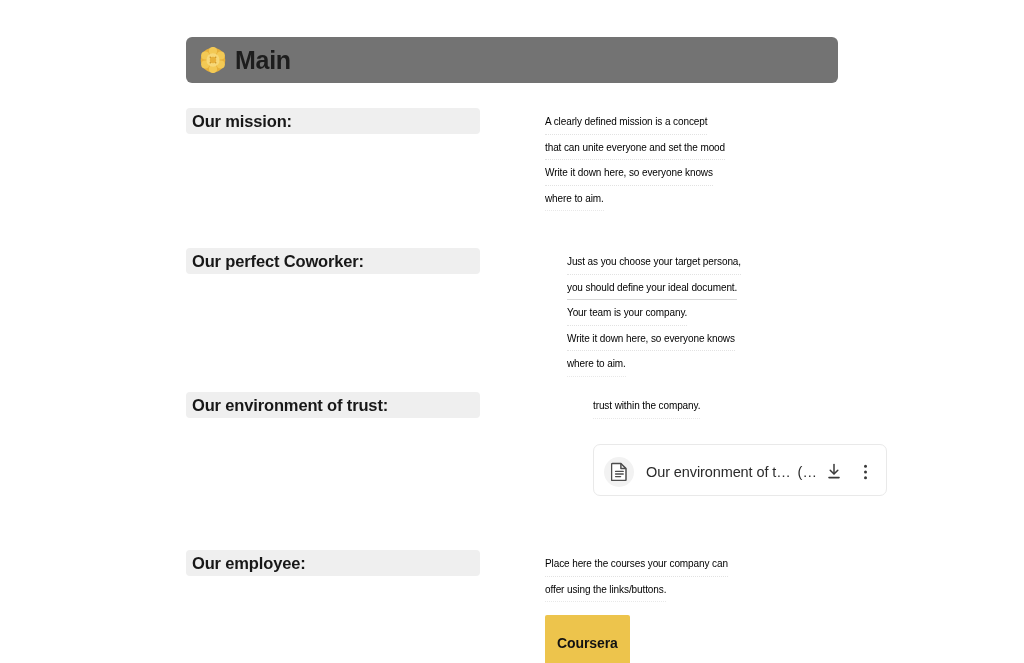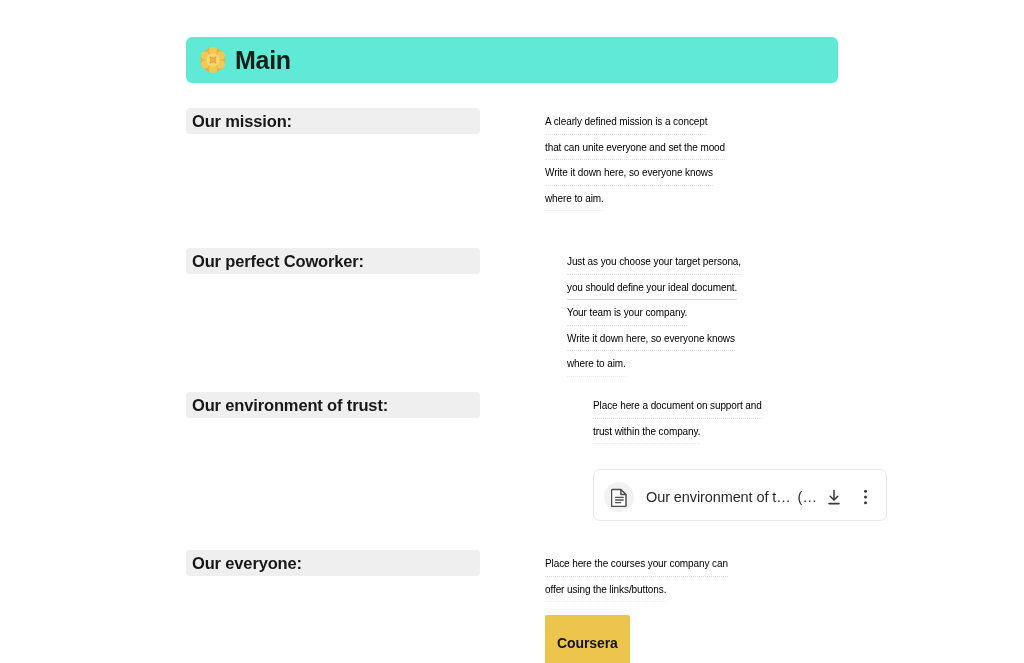--- a/index.html
+++ b/index.html
@@ -21,21 +21,21 @@
     height: 663px;
   }
 
   
   .title-bar {
     position: absolute;
     left: 186px;
     top: 37px;
     width: 652px;
     height: 46px;
-    background: #5eead4;
+    background: #737373;
     border-radius: 6px;
     display: flex;
     align-items: center;
     padding: 0 0 0 14px;
     box-sizing: border-box;
   }
   .title-emoji {
     width: 26px;
     height: 26px;
     margin-right: 9px;
@@ -214,21 +214,20 @@
       <div><span class="hint-line last">where to aim.</span></div>
     </div>
   </div>
 
   <div class="row" style="top:392px;gap:48px;">
     <div class="row-label">
       <span class="row-label-text">Our environment of trust:</span>
     </div>
     <div class="row-body">
       <div class="hint-block">
-        <div><span class="hint-line">Place here a document on support and</span></div>
         <div><span class="hint-line last">trust within the company.</span></div>
       </div>
 
       <div class="file-card">
         <span class="file-icon-circle">
           <svg width="17" height="19" viewBox="0 0 17 19">
             <path d="M1.5 1.5 h8.4 l5.1 5.1 v10.9 a1 1 0 0 1 -1 1 h-12.5 a1 1 0 0 1 -1 -1 v-15 a1 1 0 0 1 1 -1 z" fill="#ffffff" stroke="#4d4d4d" stroke-width="1.5" stroke-linejoin="round"></path>
             <path d="M9.9 1.5 v5.1 h5.1" fill="none" stroke="#4d4d4d" stroke-width="1.5" stroke-linejoin="round"></path>
             <path d="M4.6 9.4 h7.6 M4.6 12 h7.6 M4.6 14.6 h5" stroke="#4d4d4d" stroke-width="1.4" stroke-linecap="round"></path>
           </svg>
@@ -250,21 +249,21 @@
               <circle cx="2.5" cy="14.8" r="1.5" fill="#3a3a3a"></circle>
             </svg>
           </span>
         </span>
       </div>
     </div>
   </div>
 
   <div class="row" style="top:550px;">
     <div class="row-label">
-      <span class="row-label-text">Our everyone:</span>
+      <span class="row-label-text">Our employee:</span>
     </div>
     <div class="row-body">
       <div class="hint-block">
         <div><span class="hint-line">Place here the courses your company can</span></div>
         <div><span class="hint-line last">offer using the links/buttons.</span></div>
       </div>
       <div style="display:block;">
         <span class="link-btn">Coursera</span>
       </div>
     </div>

